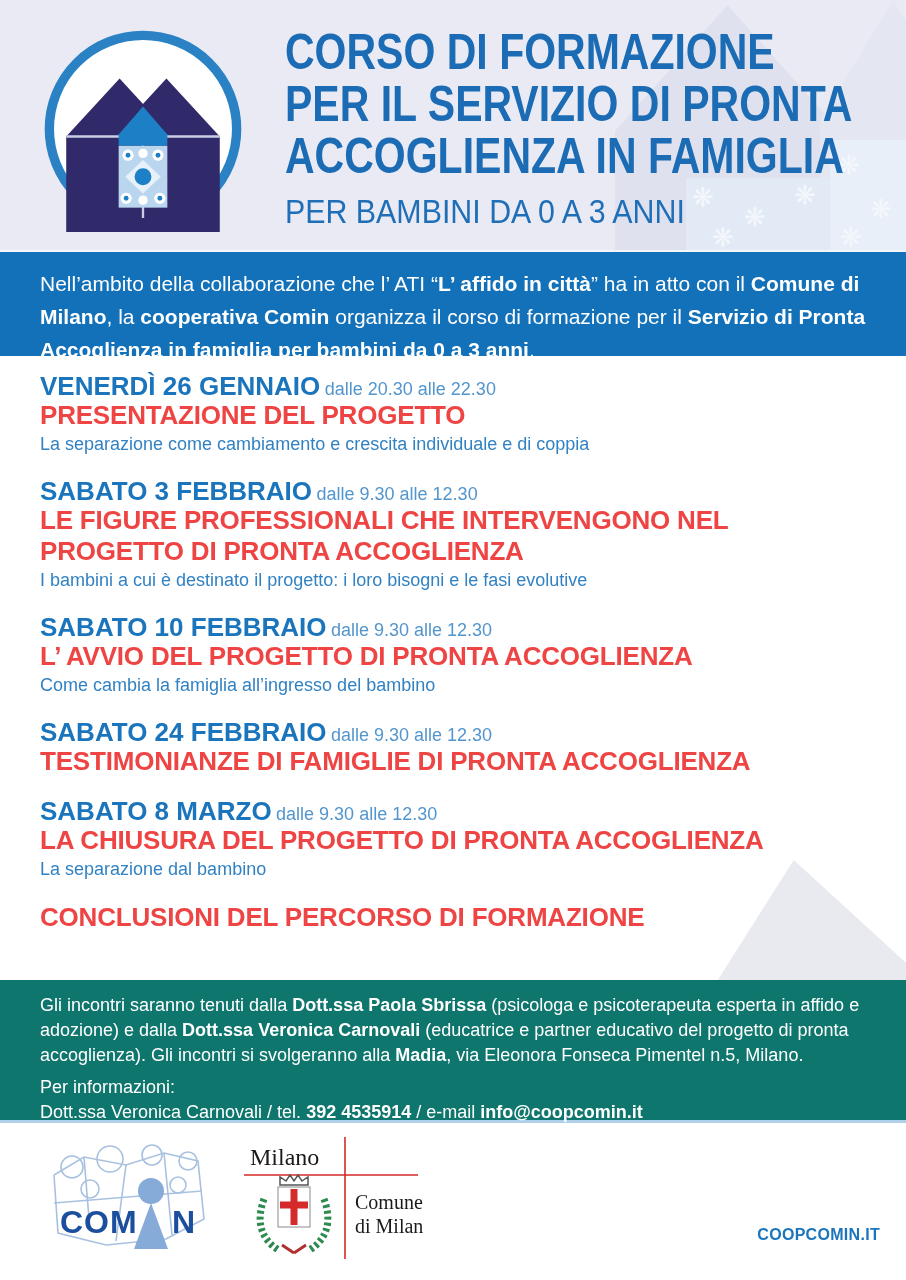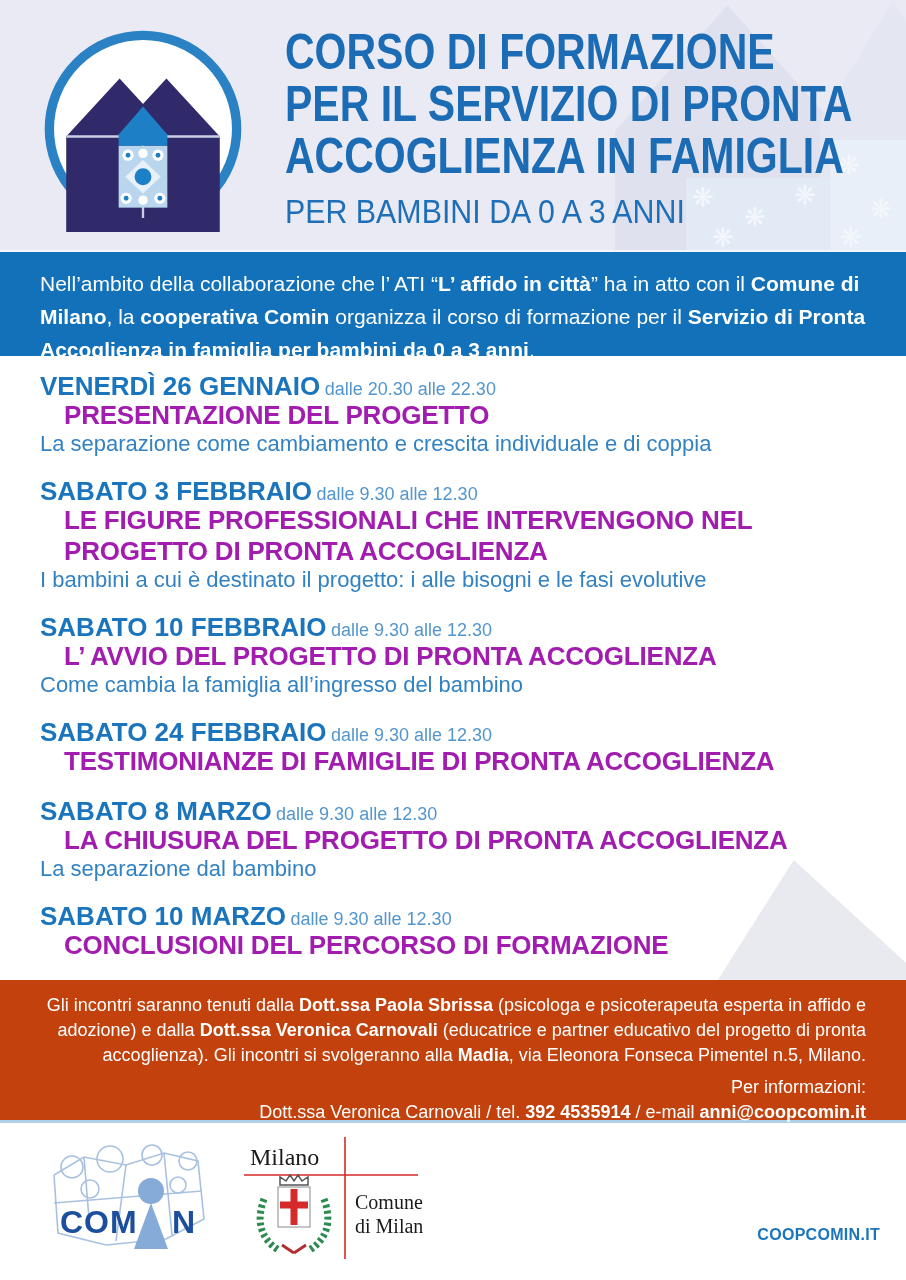--- a/index.html
+++ b/index.html
@@ -30,26 +30,26 @@
   .intro-band p { color:#ffffff; font-size:21px; line-height:33px; max-width:846px; }
 
   
   .schedule { position:relative; width:906px; height:624px; background:#ffffff; padding:16px 40px 0 40px; overflow:hidden; }
   .sched-deco-house { position:absolute; left:618px; top:504px; width:288px; height:278px; background:#e9e9f0; z-index:0;
                       clip-path:polygon(61% 0, 100% 37%, 100% 100%, 0 100%); }
   .session { position:relative; z-index:1; margin-bottom:20px; }
   .session-head { white-space:nowrap; }
   .session-date { font-weight:bold; color:#1b75bc; font-size:26px; line-height:28px; }
   .session-time { color:#5395cd; font-size:18px; }
-  .session-title { font-weight:bold; color:#a21caf; font-size:26px; line-height:31px; white-space:pre-line; letter-spacing:-0.2px;margin-left:24px; }
-  .session-desc { color:#3282c3; font-size:22px; line-height:26px; }
+  .session-title { font-weight:bold; color:#ef4444; font-size:26px; line-height:31px; white-space:pre-line; letter-spacing:-0.2px; }
+  .session-desc { color:#3282c3; font-size:18px; line-height:26px; }
   .session-desc:empty { display:none; }
 
   
-  .info-band { width:906px; height:143px; background:#c2410c; border-bottom:3px solid #aed0ea; padding:13px 40px 0 40px;text-align:right; }
+  .info-band { width:906px; height:143px; background:#0f766e; border-bottom:3px solid #aed0ea; padding:13px 40px 0 40px; }
   .info-band p { color:#ffffff; font-size:18px; line-height:25px; }
   .info-gap { height:7px; }
 
   
   .footer { position:relative; width:906px; height:146px; background:#ffffff; }
   .comin-logo { position:absolute; left:46px; top:18px; }
   .comune-logo { position:absolute; left:238px; top:12px; }
   .website { position:absolute; right:26px; top:103px; font-weight:bold; color:#1b75bc; font-size:16px; letter-spacing:0.3px;margin-left:20px; }
 </style>
 </head>
@@ -124,21 +124,21 @@
     <div class="session-desc">La separazione come cambiamento e crescita individuale e di coppia</div>
   </div>
 
   <div class="session">
     <div class="session-head">
       <span class="session-date">SABATO 3 FEBBRAIO</span>
       <span class="session-time">dalle 9.30 alle 12.30</span>
     </div>
     <div class="session-title">LE FIGURE PROFESSIONALI CHE INTERVENGONO NEL
 PROGETTO DI PRONTA ACCOGLIENZA</div>
-    <div class="session-desc">I bambini a cui è destinato il progetto: i alle bisogni e le fasi evolutive</div>
+    <div class="session-desc">I bambini a cui è destinato il progetto: i loro bisogni e le fasi evolutive</div>
   </div>
 
   <div class="session">
     <div class="session-head">
       <span class="session-date">SABATO 10 FEBBRAIO</span>
       <span class="session-time">dalle 9.30 alle 12.30</span>
     </div>
     <div class="session-title">L’ AVVIO DEL PROGETTO DI PRONTA ACCOGLIENZA</div>
     <div class="session-desc">Come cambia la famiglia all’ingresso del bambino</div>
   </div>
@@ -155,34 +155,30 @@
   <div class="session">
     <div class="session-head">
       <span class="session-date">SABATO 8 MARZO</span>
       <span class="session-time">dalle 9.30 alle 12.30</span>
     </div>
     <div class="session-title">LA CHIUSURA DEL PROGETTO DI PRONTA ACCOGLIENZA</div>
     <div class="session-desc">La separazione dal bambino</div>
   </div>
 
   <div class="session">
-    <div class="session-head">
-      <span class="session-date">SABATO 10 MARZO</span>
-      <span class="session-time">dalle 9.30 alle 12.30</span>
-    </div>
     <div class="session-title">CONCLUSIONI DEL PERCORSO DI FORMAZIONE</div>
 
   </div>
 </div>
 
 <div class="info-band">
   <p><span>Gli incontri saranno tenuti dalla </span><span class="b">Dott.ssa Paola Sbrissa</span><span> (psicologa e psicoterapeuta esperta in affido e adozione)  e  dalla </span><span class="b">Dott.ssa  Veronica Carnovali</span><span> (educatrice e partner educativo del progetto di pronta accoglienza). Gli incontri si svolgeranno alla </span><span class="b">Madia</span><span>, via Eleonora Fonseca Pimentel n.5, Milano.</span></p>
   <div class="info-gap"></div>
   <p>Per informazioni:</p>
-  <p><span>Dott.ssa Veronica Carnovali / tel. </span><span class="b">392 4535914</span><span>  / e-mail </span><span class="b">anni@coopcomin.it</span></p>
+  <p><span>Dott.ssa Veronica Carnovali / tel. </span><span class="b">392 4535914</span><span>  / e-mail </span><span class="b">info@coopcomin.it</span></p>
 </div>
 
 <div class="footer">
   <div class="comin-logo">
     <svg width="165" height="118" viewBox="0 0 165 118">
       <g stroke="#a9c1e0" stroke-width="1.6" fill="none">
         <polyline points="8,34 38,16 80,24 118,12 152,20 158,78 120,98 60,104 12,92 8,34"></polyline>
         <line x1="38" y1="16" x2="44" y2="90"></line>
         <line x1="80" y1="24" x2="70" y2="100"></line>
         <line x1="118" y1="12" x2="126" y2="94"></line>

